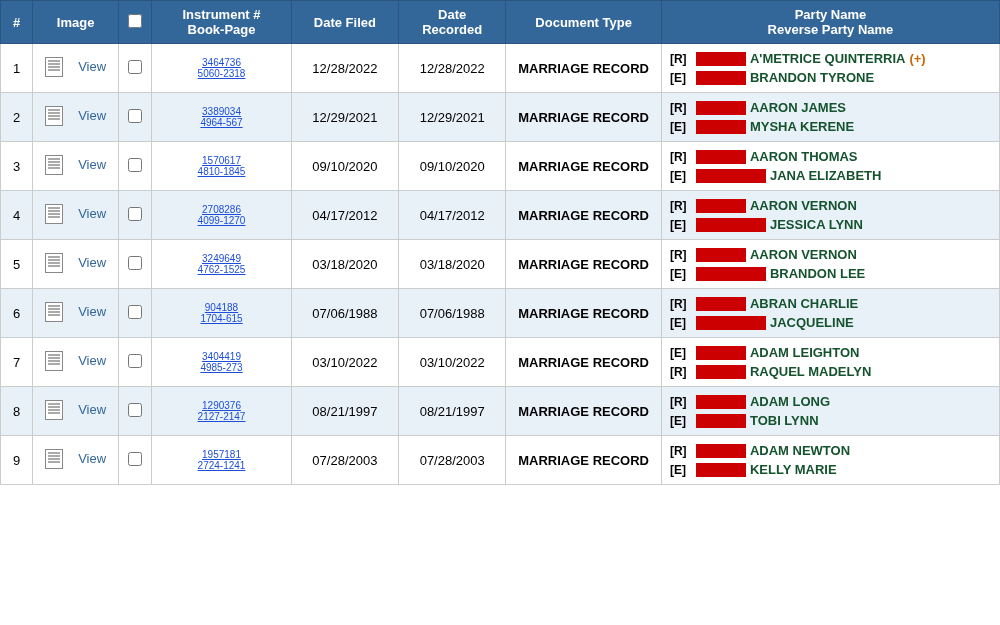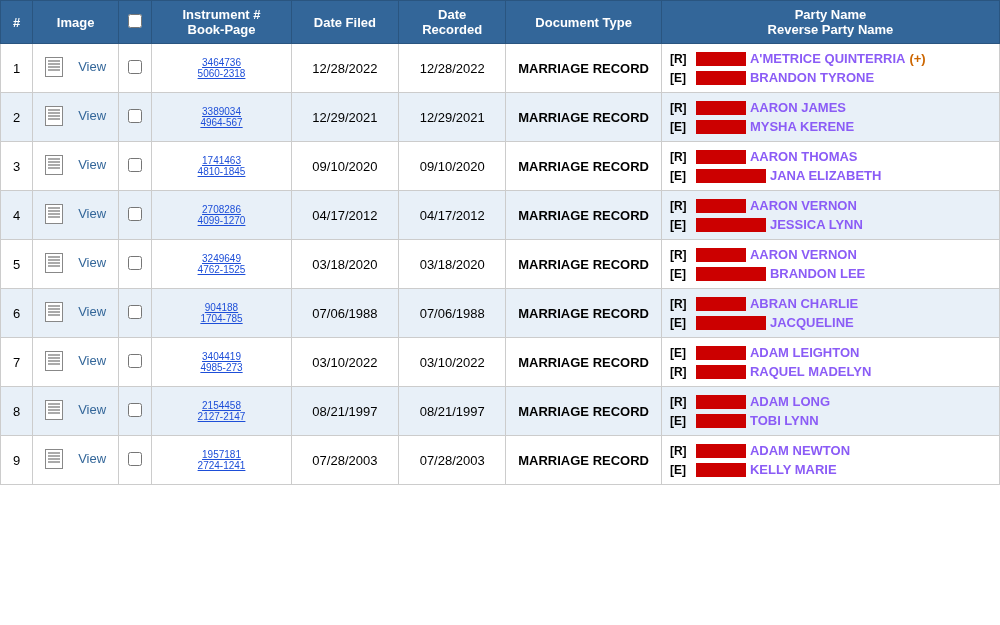--- a/index.html
+++ b/index.html
@@ -96,21 +96,21 @@
     }
     .party-redacted-wide {
       display: inline-block;
       background: #cc0000;
       width: 70px;
       height: 14px;
       vertical-align: middle;
     }
     .party-name {
       font-weight: bold;
-      color: #8b5cf6;
+      color: #14532d;
       font-size: 13px;
     }
     .plus-link {
       color: #cc6600;
       font-weight: bold;
       text-decoration: none;
       font-size: 13px;
     }
     input[type="checkbox"] {
       width: 14px;
@@ -202,21 +202,21 @@
         </td>
       </tr>
       <tr>
         <td class="row-num">3</td>
         <td><a href="#" class="view-link">
             <span class="doc-icon"></span>
             <span>View</span>
           </a></td>
         <td><input type="checkbox" style=""></td>
         <td>
-          <a href="#" class="instr-link">1741463</a>
+          <a href="#" class="instr-link">1570617</a>
           <a href="#" class="instr-link">4810-1845</a>
         </td>
         <td>09/10/2020</td>
         <td>09/10/2020</td>
         <td class="doc-type">MARRIAGE RECORD</td>
         <td class="td-party">
           <div class="party-row">
             <span class="party-tag">[R]</span>
             <span class="party-redacted"></span>
             <span class="party-name">AARON THOMAS</span>
@@ -284,21 +284,21 @@
       </tr>
       <tr>
         <td class="row-num">6</td>
         <td><a href="#" class="view-link">
             <span class="doc-icon"></span>
             <span>View</span>
           </a></td>
         <td><input type="checkbox" style=""></td>
         <td>
           <a href="#" class="instr-link">904188</a>
-          <a href="#" class="instr-link">1704-785</a>
+          <a href="#" class="instr-link">1704-615</a>
         </td>
         <td>07/06/1988</td>
         <td>07/06/1988</td>
         <td class="doc-type">MARRIAGE RECORD</td>
         <td class="td-party">
           <div class="party-row">
             <span class="party-tag">[R]</span>
             <span class="party-redacted"></span>
             <span class="party-name">ABRAN CHARLIE</span>
           </div>
@@ -337,21 +337,21 @@
         </td>
       </tr>
       <tr>
         <td class="row-num">8</td>
         <td><a href="#" class="view-link">
             <span class="doc-icon"></span>
             <span>View</span>
           </a></td>
         <td><input type="checkbox" style=""></td>
         <td>
-          <a href="#" class="instr-link">2154458</a>
+          <a href="#" class="instr-link">1290376</a>
           <a href="#" class="instr-link">2127-2147</a>
         </td>
         <td>08/21/1997</td>
         <td>08/21/1997</td>
         <td class="doc-type">MARRIAGE RECORD</td>
         <td class="td-party">
           <div class="party-row">
             <span class="party-tag">[R]</span>
             <span class="party-redacted"></span>
             <span class="party-name">ADAM LONG</span>

